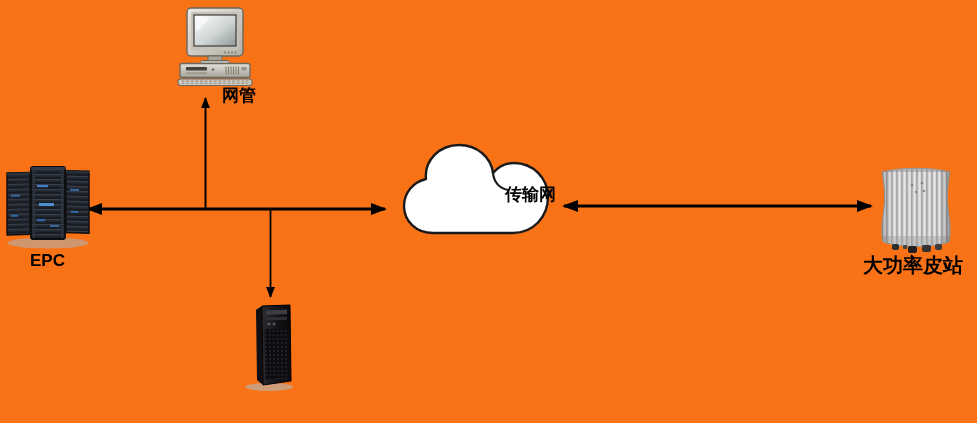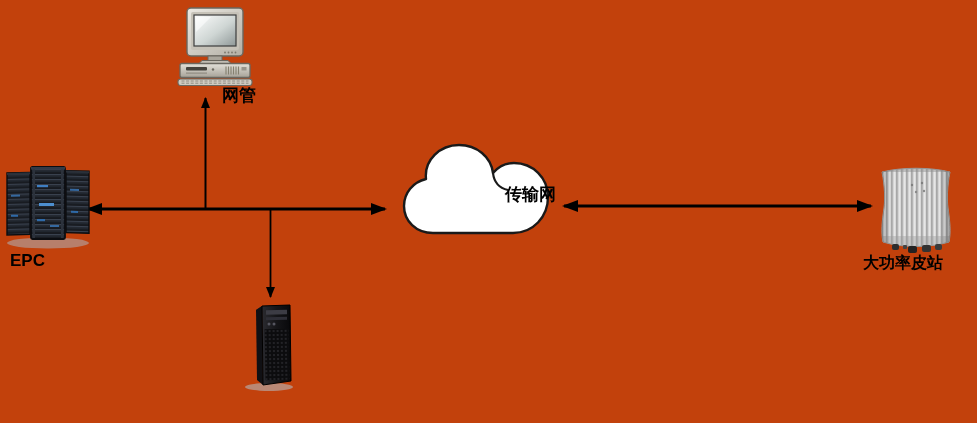--- a/index.html
+++ b/index.html
@@ -1,19 +1,19 @@
 <!DOCTYPE html>
 <html><head>
 <meta charset="utf-8">
 <style>
   html,body{margin:0;padding:0;background:#ffffff;}
   .stage{
     position:relative;
     width:977px;height:423px;
-    background:#c2410c;
+    background:#f97316;
     overflow:hidden;
     font-family:"Liberation Sans","DejaVu Sans",sans-serif;
   }
   .node{position:absolute;}
   .node svg{display:block;}
   .dlabel{
     position:absolute;
     font-weight:bold;
     font-size:17px;
     color:#000000;
@@ -110,21 +110,21 @@
       <rect x="26" y="4" width="34" height="72" rx="1.5" fill="url(#rackstripes)" stroke="#0b0d11" stroke-width="1.8"></rect>
       <rect x="27.5" y="5" width="2.5" height="70" fill="#2c323c"></rect>
       <rect x="56" y="5" width="2.5" height="70" fill="#2c323c"></rect>
       <rect x="26" y="4" width="34" height="2.5" fill="#323945"></rect>
       <rect x="32" y="22" width="11" height="2.2" fill="#3f7ec2"></rect>
       <rect x="34" y="40" width="15" height="3" fill="#4d8fd0"></rect>
       <rect x="32" y="56" width="8" height="2.2" fill="#2f6aa8"></rect>
       <rect x="45" y="62" width="9" height="2" fill="#35689f"></rect>
     </svg>
   </div>
-  <div class="dlabel" style="left:10px;top:251px;">EPC</div>
+  <div class="dlabel" style="left:30px;top:251px;">EPC</div>
 
   <div class="node" style="left:399px;top:139px;">
     <svg width="160" height="102" viewBox="0 0 160 102">
       <path d="M 34 94 C 17 94 5 82 5 67 C 5 54 14 43 27 40 C 25 21 41 6 60 6 C 78 6 92 18 94 34 C 99 28 107 24 115 24 C 134 24 149 39 149 58 C 149 78 134 94 114 94 Z" fill="#ffffff" stroke="#1a1a1a" stroke-width="2.4" stroke-linejoin="round"></path>
       <path d="M 94 34 C 95 43 100 49 109 51" fill="none" stroke="#1a1a1a" stroke-width="2.2" stroke-linecap="round"></path>
     </svg>
   </div>
   <div class="dlabel center" style="left:399px;top:185px;width:157px;">传输网</div>
 
   <div class="node" style="left:244px;top:301px;">
@@ -180,15 +180,15 @@
       <circle cx="46" cy="21" r="1.2" fill="#7f7f7f"></circle>
       <circle cx="40" cy="30" r="1.2" fill="#8a8a8a"></circle>
       <circle cx="48" cy="29" r="1.2" fill="#8a8a8a"></circle>
       <rect x="16" y="82" width="7" height="6" rx="2" fill="#2e2e2e"></rect>
       <rect x="32" y="84" width="9" height="7" rx="2" fill="#222222"></rect>
       <rect x="46" y="83" width="9" height="7" rx="2" fill="#333333"></rect>
       <rect x="59" y="82" width="7" height="6" rx="2" fill="#3a3a3a"></rect>
       <rect x="27" y="83" width="4" height="4" rx="1" fill="#444444"></rect>
     </svg>
   </div>
-  <div class="dlabel" style="left:863px;top:254px;font-size:16px;">大功率皮站</div>
+  <div class="dlabel" style="left:863px;top:254px;font-size:20px;">大功率皮站</div>
 
 </div>
 
 </body></html>

